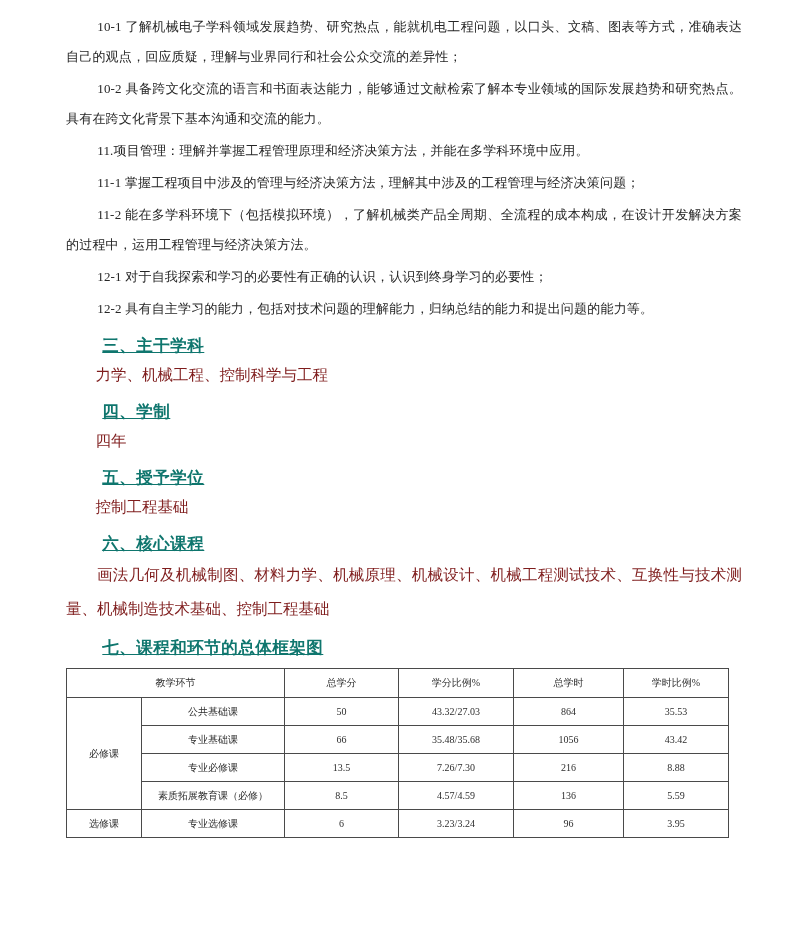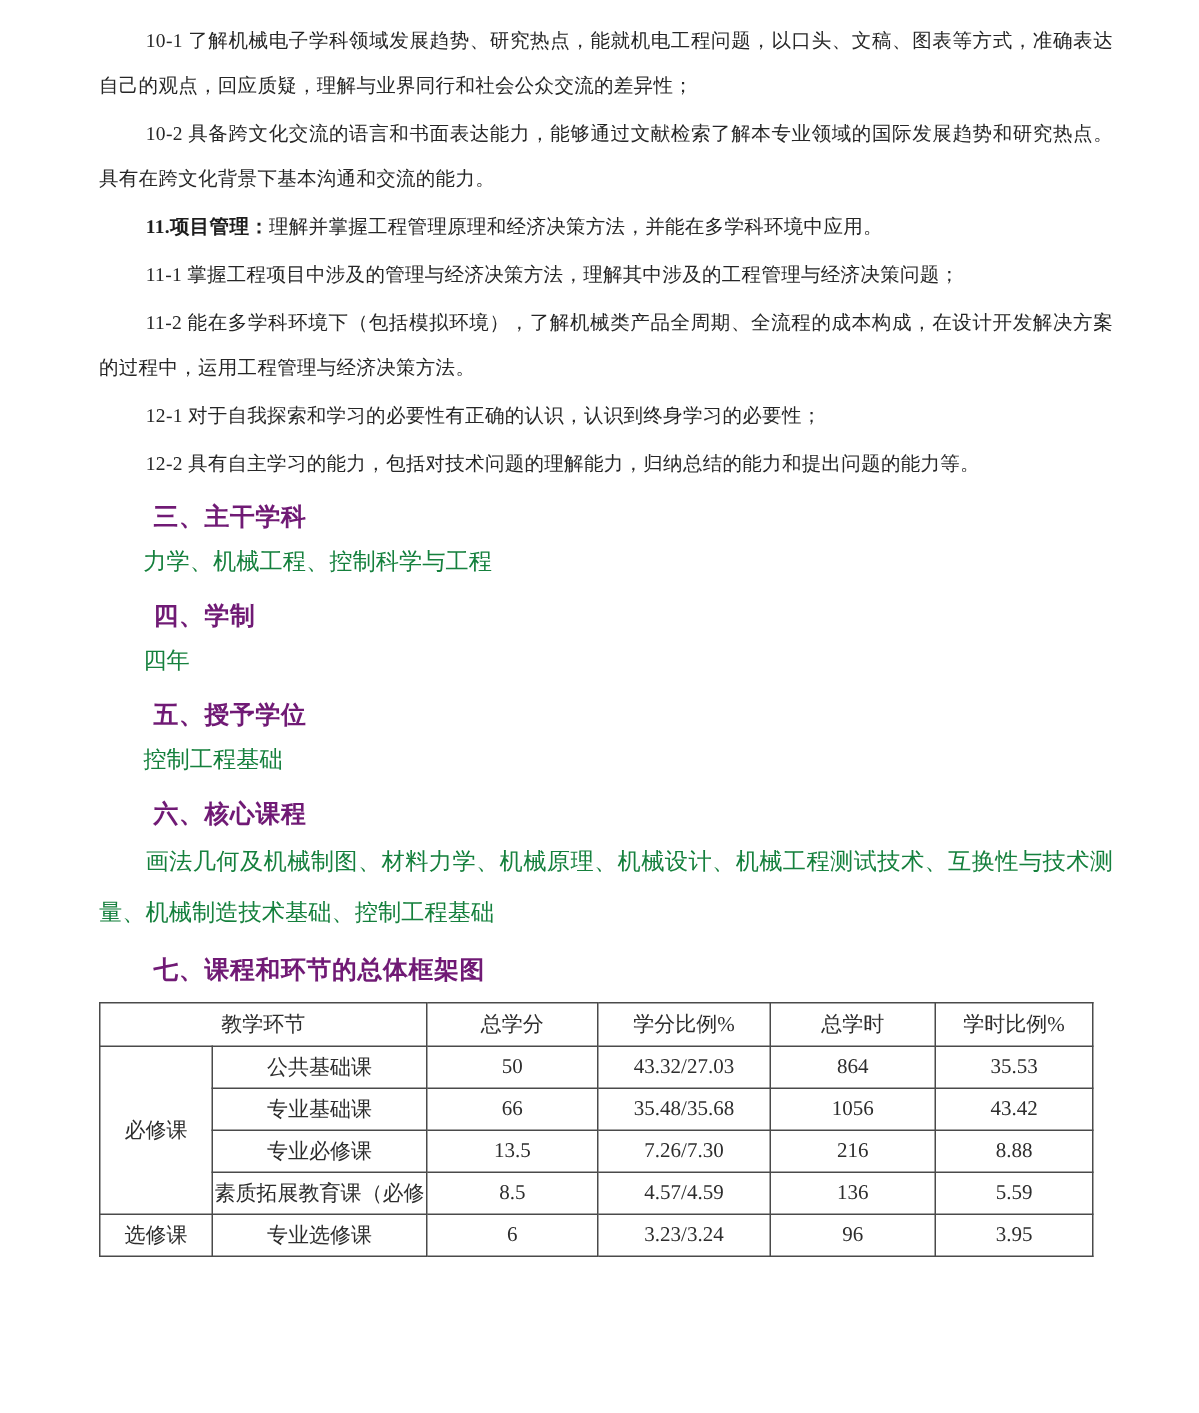--- a/index.html
+++ b/index.html
@@ -11,49 +11,50 @@
   }
   .page{padding:12px 57px 0 66px;}
   .para{
     margin:0 0 2px 0;
     font-size:13px;line-height:30px;
     text-indent:2.4em;
     text-align:justify;
     color:#262626;
     letter-spacing:0.2px;
   }
-  .para b{font-weight:bold;color:#1d1d1d;}
+  .para b{font-weight:normal;color:#1d1d1d;}
   .sec-h{
     margin:6px 0 0 0;
     font-family:"Liberation Sans","DejaVu Sans",sans-serif;
     font-weight:bold;
     font-size:16.5px;line-height:30px;
     text-indent:2.2em;
-    color:#701a75;
+    color:#0f766e;
     letter-spacing:0.5px;
+    text-decoration:underline;
   }
   .sec-b{
     margin:0;
     font-size:15.5px;line-height:30px;
     text-indent:1.9em;
     text-align:justify;
-    color:#15803d;
+    color:#7f1d1d;
   }
   .sec-b.tight{line-height:34px;text-indent:2em;}
   table.frame{
     margin:6px 0 0 0;
     border-collapse:collapse;
     table-layout:fixed;
     width:662px;
   }
   table.frame th, table.frame td{
     border:1px solid #4a4a4a;
     text-align:center;
     vertical-align:middle;
-    font-size:14px;
+    font-size:10px;
     font-weight:normal;
     color:#2d2d2d;
     height:27px;
     padding:0 1px;
     white-space:nowrap;
     overflow:hidden;
   }
   table.frame thead th{height:28px;}
 </style>
 </head>

